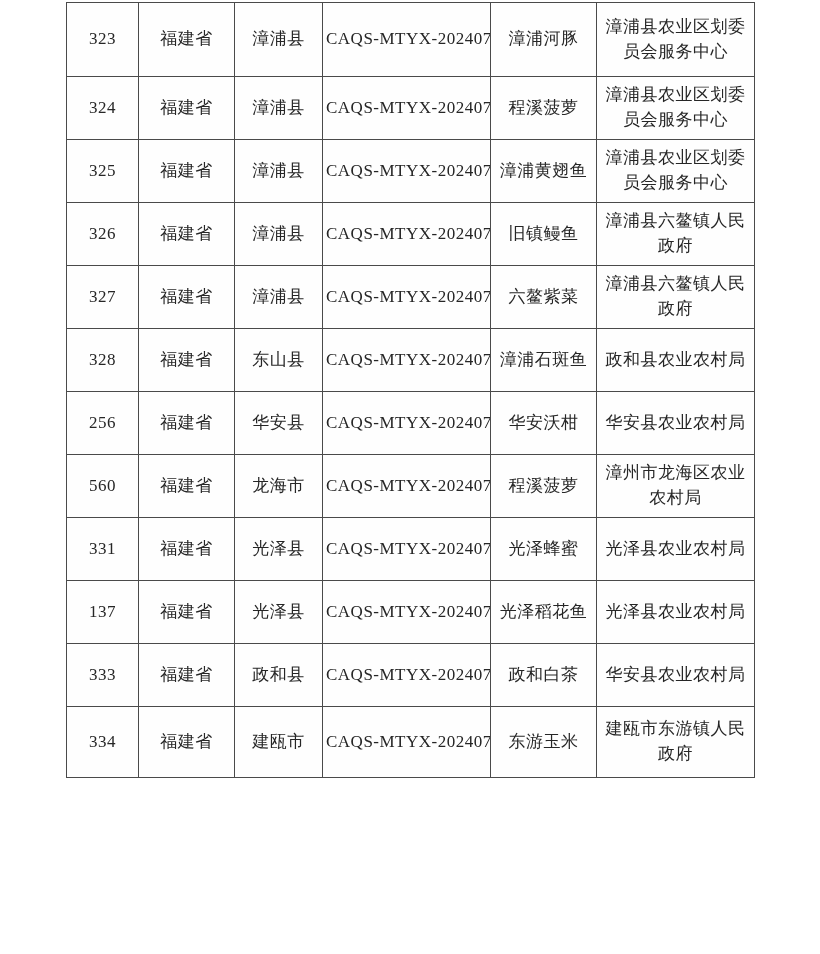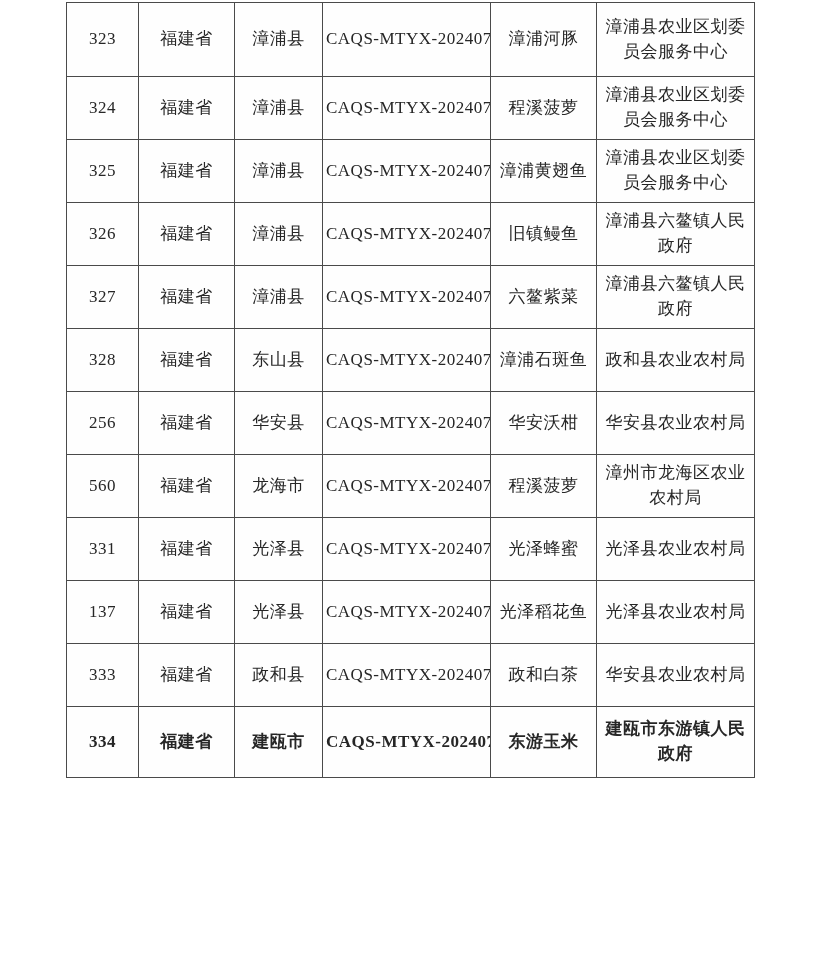--- a/index.html
+++ b/index.html
@@ -33,21 +33,21 @@
     padding: 2px 3px;
     text-align: center;
     vertical-align: middle;
     letter-spacing: 0.5px;
     overflow: hidden;
   }
   table.cert-table tr {
     height: 63px;
   }
   table.cert-table tr:first-child { height: 74px; margin-top: 8px; }
-  table.cert-table tr:last-child  { height: 71px; font-weight: bold; }
+  table.cert-table tr:last-child  { height: 71px; }
   td.col-index {
     font-size: 16px;
     letter-spacing: 0;
   }
   td.col-code {
     font-size: 16.5px;
     letter-spacing: 0;
     white-space: nowrap;
   }
   td.col-authority {

